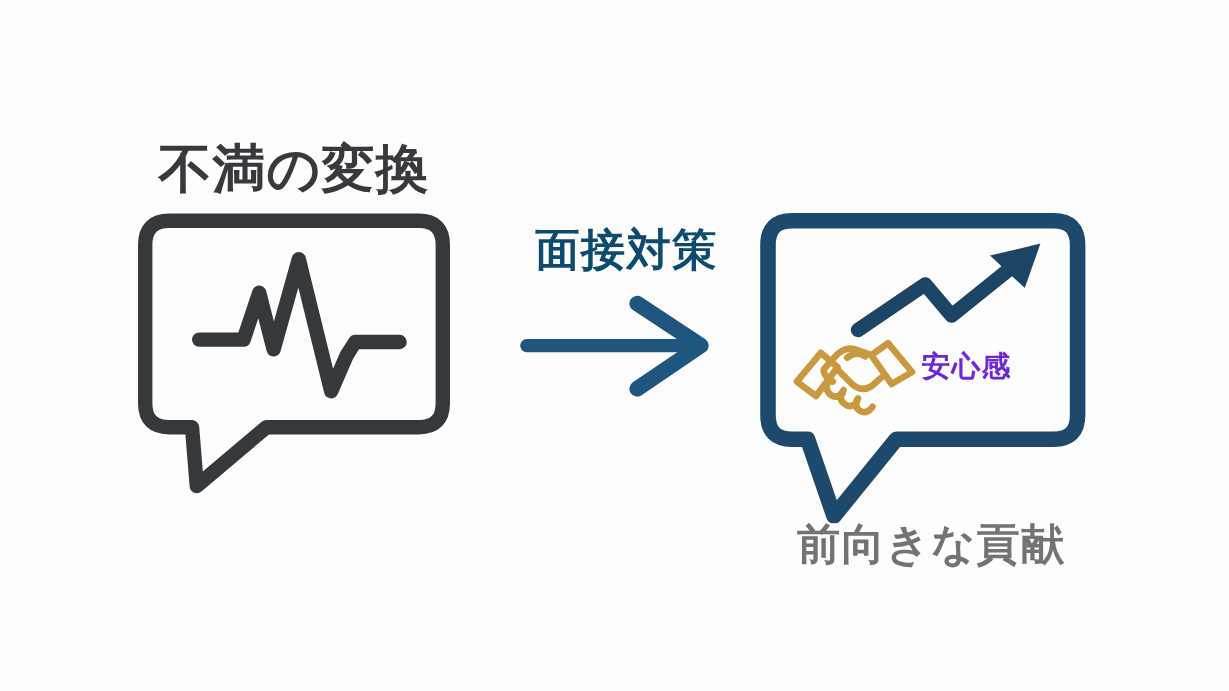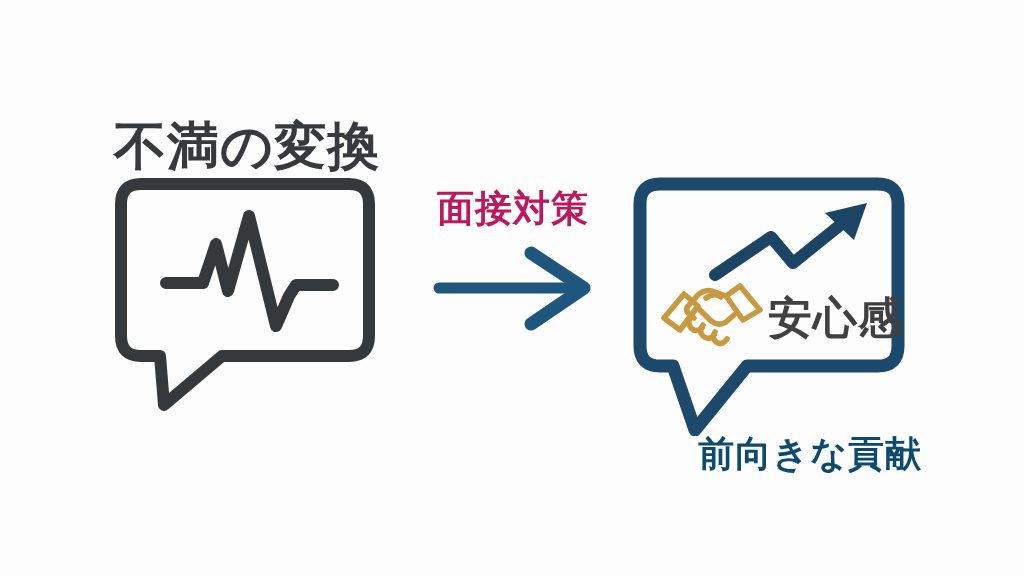--- a/index.html
+++ b/index.html
@@ -9,42 +9,42 @@
     overflow:hidden;
     font-family:"Liberation Sans","DejaVu Sans",sans-serif;
     position:relative;
   }
   .stage{position:absolute;inset:0;}
 
   .jp-bold{font-weight:800;letter-spacing:1px;white-space:nowrap;}
 
   .left-title{
     position:absolute;left:114px;top:112px;width:262px;
-    text-align:center;font-size:52px;color:#37393c;
+    text-align:center;font-size:44px;color:#37393c;
   }
   .left-bubble-svg{
     position:absolute;left:114px;top:177px;width:262px;height:240px;
   }
   .center-label{
     position:absolute;left:428px;top:184px;width:170px;
-    text-align:center;font-size:37px;color:#be185d;
+    text-align:right;font-size:37px;color:#0c4a6e;
   }
   .center-arrow-svg{
     position:absolute;left:432px;top:244px;width:160px;height:88px;
   }
   .right-bubble-svg{
     position:absolute;left:632px;top:176px;width:274px;height:260px;
   }
   .relief-label{
     position:absolute;left:768px;top:289px;
-    font-size:44px;color:#404040;
+    font-size:24px;color:#6d28d9;
   }
   .captions{
     position:absolute;left:630px;top:430px;width:292px;
-    text-align:right;font-size:36px;color:#0c4a6e;line-height:47px;
+    text-align:center;font-size:36px;color:#737373;line-height:47px;
   }
 
   .stroke-charcoal{stroke:#36393b;fill:none;stroke-linecap:round;stroke-linejoin:round;}
   .stroke-navy{stroke:#1d4a6c;fill:none;stroke-linecap:round;stroke-linejoin:round;}
   .stroke-trend{stroke:#1c4565;fill:none;stroke-linecap:round;stroke-linejoin:round;}
   .fill-trend{fill:#1c4565;stroke:none;}
   .stroke-arrow{stroke:#1f567d;fill:none;stroke-linecap:round;stroke-linejoin:round;}
   .stroke-gold{stroke:#c8993e;fill:none;stroke-linecap:round;stroke-linejoin:round;}
 </style>
 </head>

